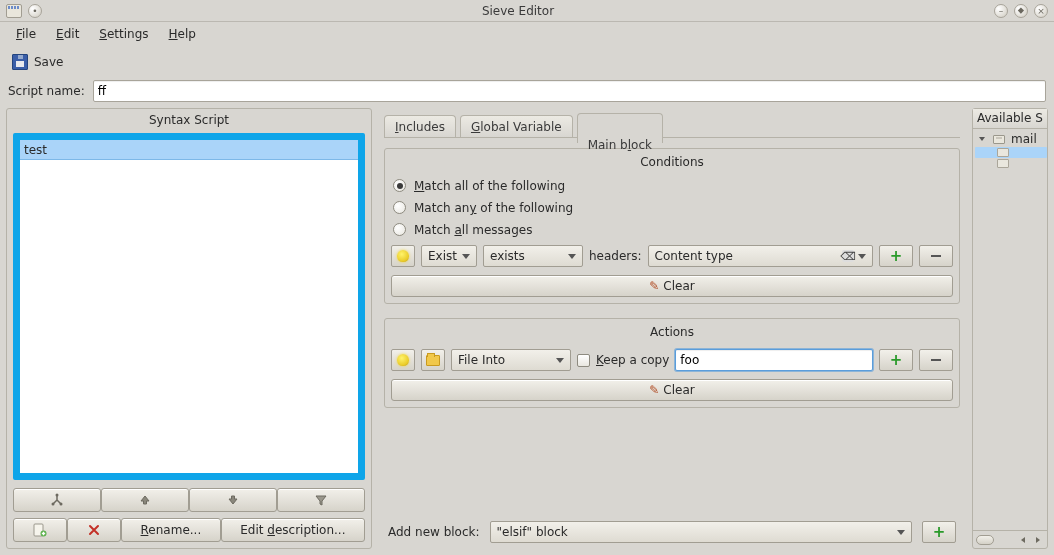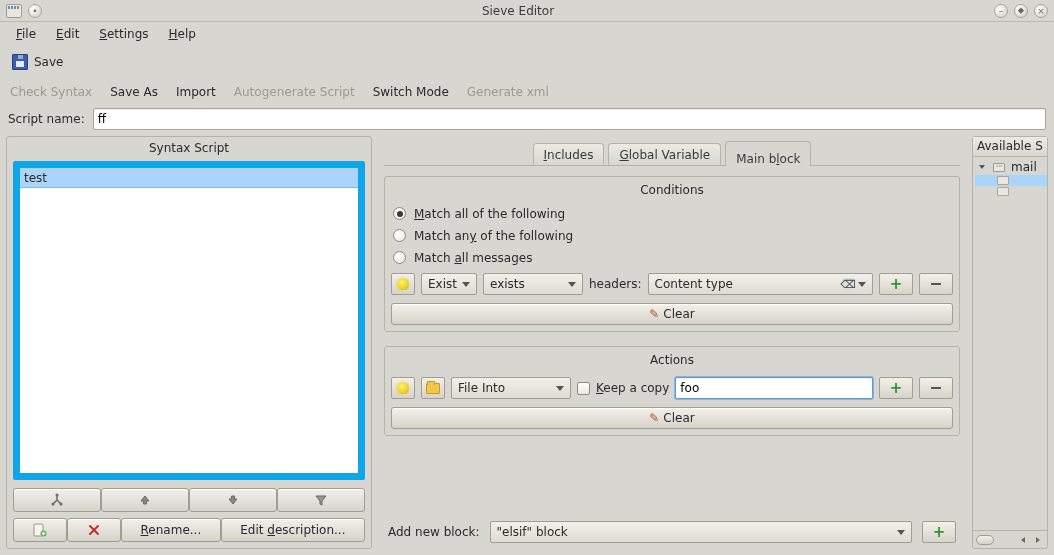--- a/index.html
+++ b/index.html
@@ -46,24 +46,24 @@
   .listbox { margin: 2px 6px 4px 6px; flex:1; background:#fff; border:7px solid #0ea5e9; border-radius:2px; overflow:hidden; display:flex; flex-direction:column; }
   .listbox .item { padding:2px 4px; background:#aad4f9; border-top:1px solid #aad4f9; border-bottom:1px solid #7db8e8; }
   .leftbtns { padding: 4px 6px 6px 6px; display:flex; flex-direction:column; gap:6px; }
   .row4 { display:flex; }
   .btn { flex:1; height:24px; border:1px solid #a19d92; border-radius:3px; background:linear-gradient(#f2f0ea,#d6d3ca); display:flex; align-items:center; justify-content:center; color:#2a2a2a; font:inherit; cursor:default; box-shadow: inset 0 1px 0 #fff; }
   .btn.small { flex:0 0 54px; }
   .btn svg { display:block; }
 
   
   .mid { flex:1; padding:4px; gap:4px; }
-  .tabbar { display:flex; gap:4px; margin:0 4px; border-bottom:1px solid #b5b2a8; height:26px;justify-content:center; }
+  .tabbar { display:flex; gap:4px; margin:0 4px; border-bottom:1px solid #b5b2a8; height:26px; }
   .tab { padding:4px 10px 5px 10px; border:1px solid #b5b2a8; border-bottom:none; border-top-left-radius:4px; border-top-right-radius:4px; background:linear-gradient(#eceae3,#d8d6d1); margin-top:3px; color:#3a3a3a; }
   .tab u { text-decoration: underline; }
-  .tab.active { background:#d8d6d1; margin-top:0; padding-top:10px; position:relative; top:1px; }
+  .tab.active { background:#d8d6d1; margin-top:0; padding-top:24px; position:relative; top:1px; }
 
   .section { margin:6px 4px 4px 4px; border:1px solid #b5b2a8; border-radius:3px; padding:4px 6px 6px 6px; }
   .section h4 { text-align:center; font-weight:normal; font-size:12px; padding:2px 0 6px 0; }
 
   .radio-row { display:flex; align-items:flex-start; gap:8px; padding:4px 2px; }
   .radio { width:13px; height:13px; border-radius:50%; border:1px solid #8e8b80; background:radial-gradient(circle at 35% 35%, #fff, #e7e5de); display:flex; align-items:center; justify-content:center; }
   .radio.checked::after { content:""; width:6px; height:6px; border-radius:50%; background:#3a3a3a; }
 
   .cond-row { display:flex; align-items:center; gap:6px; padding:4px 0; }
   .iconbtn { width:24px; height:22px; border:1px solid #a19d92; border-radius:2px; background:linear-gradient(#f2f0ea,#d6d3ca); display:flex; align-items:center; justify-content:center; }
@@ -136,28 +136,20 @@
     <div class="m"><u>H</u>elp</div>
   </div>
 
   <div class="toolbar">
     <div class="tb-btn">
       <span class="floppy"></span>
       <span>Save</span>
     </div>
   </div>
 
-  <div class="toolbar2">
-    <span class="disabled">Check Syntax</span>
-    <span>Save As</span>
-    <span>Import</span>
-    <span class="disabled">Autogenerate Script</span>
-    <span>Switch Mode</span>
-    <span class="disabled">Generate xml</span>
-  </div>
 
   <div class="scriptname-row">
     <span>Script name:</span>
     <input class="" value="ff" style="">
   </div>
 
   <div class="main">
 
     <div class="panel left">
       <div class="left-title">Syntax Script</div>

